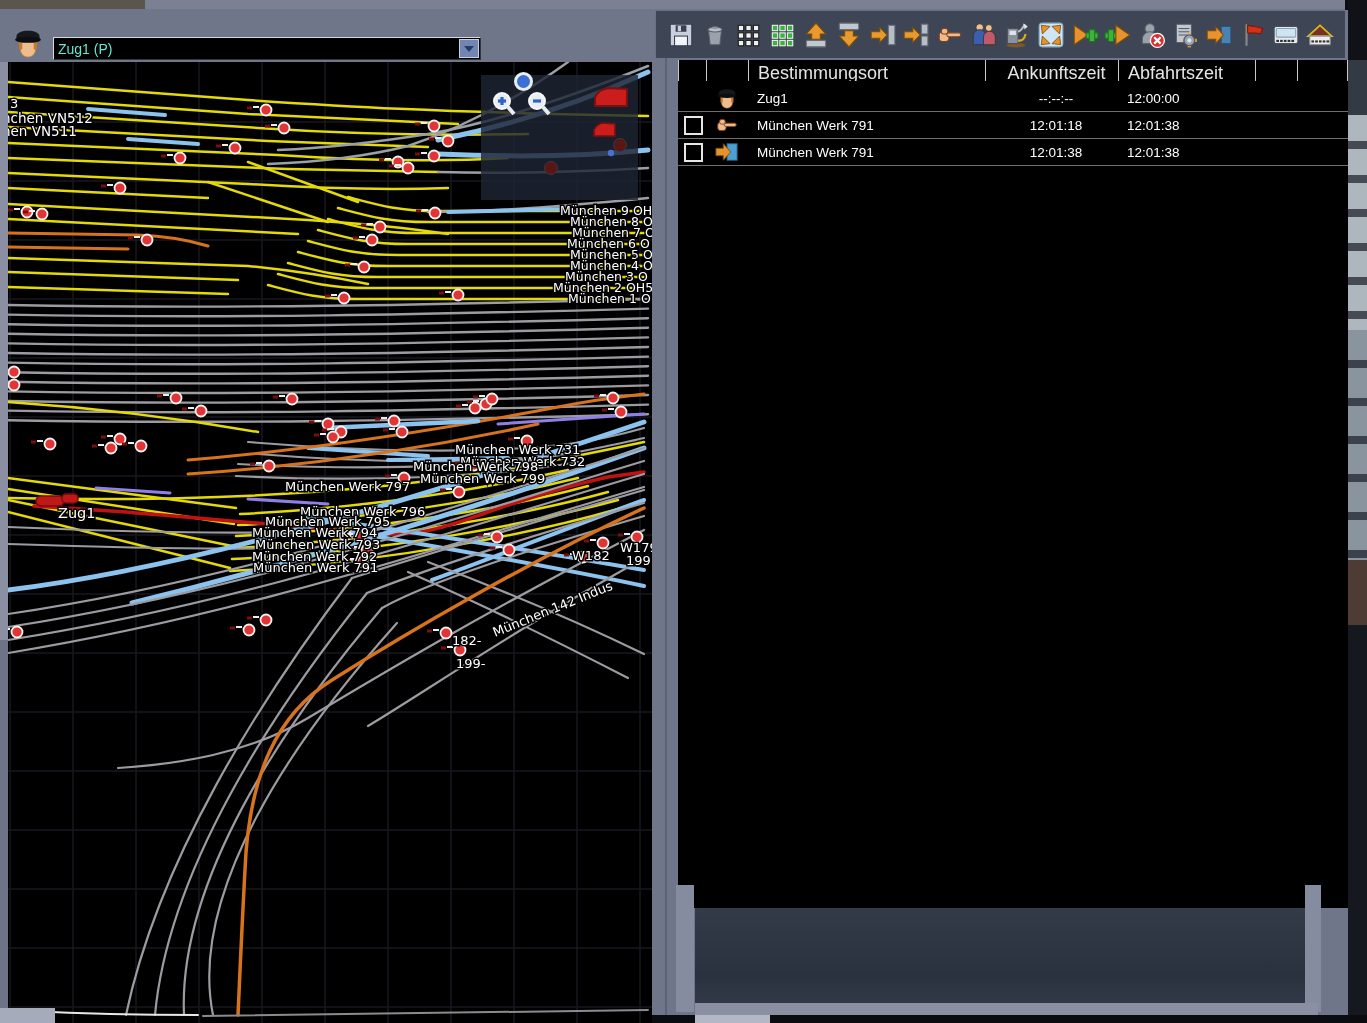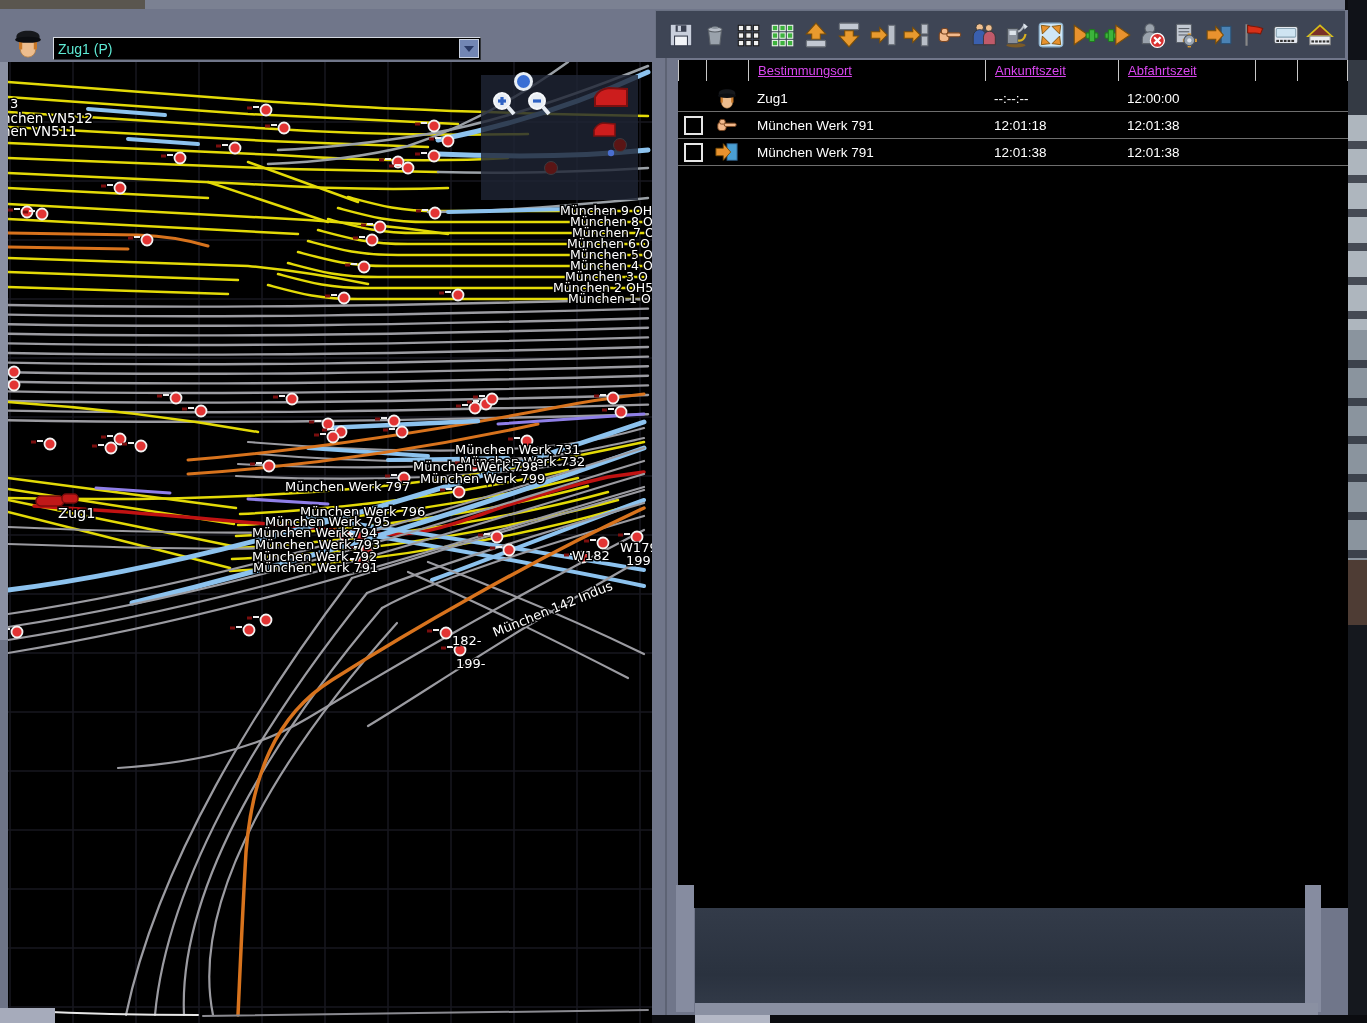--- a/index.html
+++ b/index.html
@@ -38,28 +38,28 @@
   
   .toolbar{left:655px;top:10px;width:690px;height:48px;background:#3e4555;
            border-top:1px solid #6a7183;border-left:1px solid #6a7183;
            display:flex;align-items:center;justify-content:space-between;
            padding:0 10px;box-sizing:border-box;z-index:3;}
   .tbtn{width:30px;height:30px;background:transparent;border:none;padding:1px;cursor:pointer;}
   .tbtn svg{display:block;}
 
   
   .list{left:678px;top:60px;width:670px;height:848px;background:#000;z-index:2;}
-  .lhead{display:flex;height:21px;color:#d946ef;font-size:13px;text-decoration:underline;}
+  .lhead{display:flex;height:21px;color:#e5e5e5;font-size:18px;}
   .lhead .hc{box-sizing:border-box;border-left:1px solid #c8c8c8;padding:3px 0 0 9px;
              white-space:nowrap;overflow:hidden;}
   .lhead .hc:last-child{border-right:1px solid #c8c8c8;}
   .lrow{display:flex;height:26px;border-bottom:1px solid #6e6e6e;color:#fff;
         font-size:13.5px;align-items:center;cursor:default;}
   .lrow .c{box-sizing:border-box;padding-left:9px;white-space:nowrap;overflow:hidden;}
-  .cw1{width:28px;}.cw2{width:42px;}.cw3{width:237px;}.cw4{width:133px;}.cw5{width:137px;}
+  .cw1{width:28px;}.cw2{width:42px;}.cw3{width:237px;}.cw4{width:133px;text-align:center;}.cw5{width:137px;}
   .cw6{width:42px;}.cw7{width:51px;}
   .chk{width:15px;height:15px;border:2px solid #e6e6e6;background:#000;margin-left:6px;cursor:pointer;}
   .rowicon{display:flex;align-items:center;justify-content:center;width:42px;}
 
   
   .btm-panel{left:695px;top:908px;width:623px;height:95px;
              background:linear-gradient(180deg,#333b49 0%,#2a323f 70%,#313947 100%);z-index:3;}
   .col-light-l{left:676px;top:885px;width:18px;height:127px;background:#868ca0;z-index:4;}
   .col-light-r{left:1305px;top:885px;width:16px;height:127px;background:#868ca0;z-index:4;}
   .btm-strip{left:695px;top:1003px;width:623px;height:12px;background:#8a90a2;z-index:4;}

